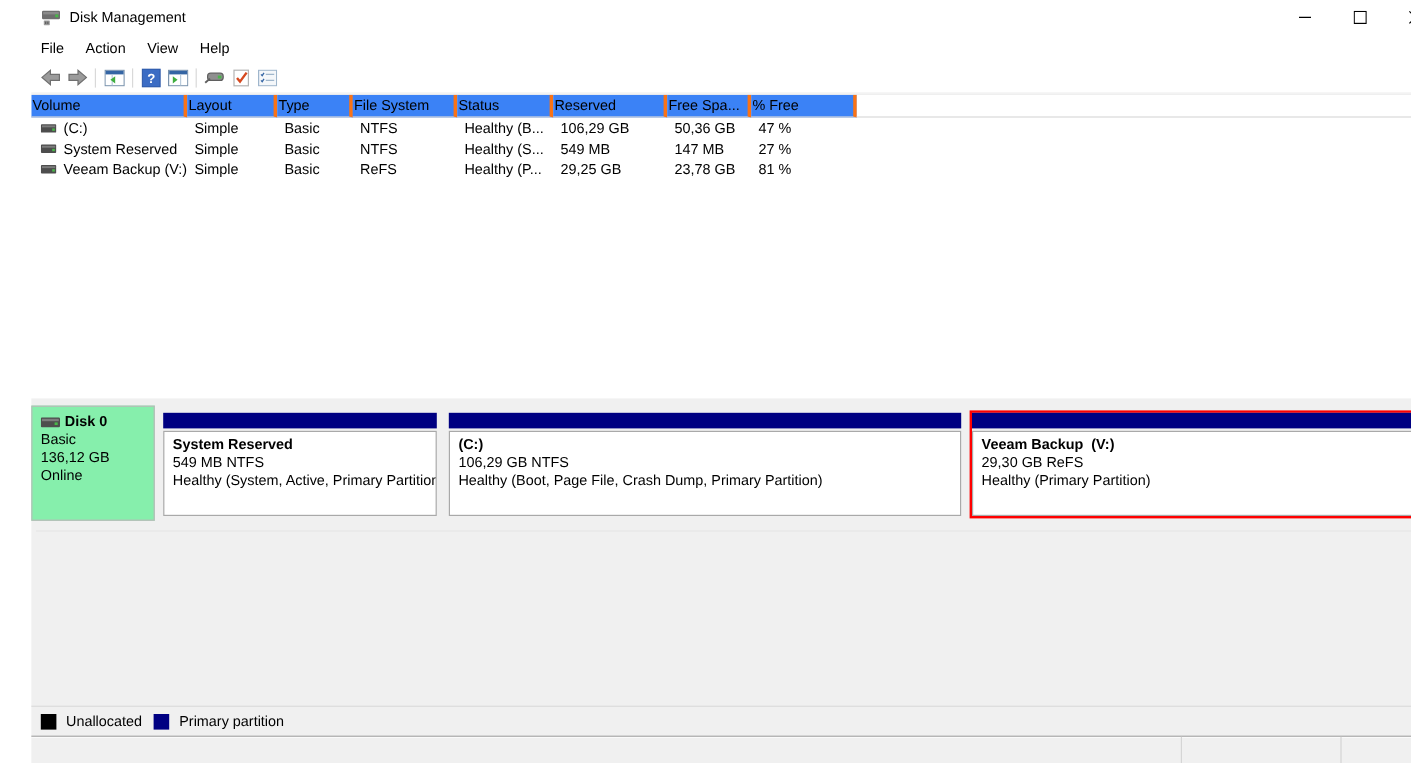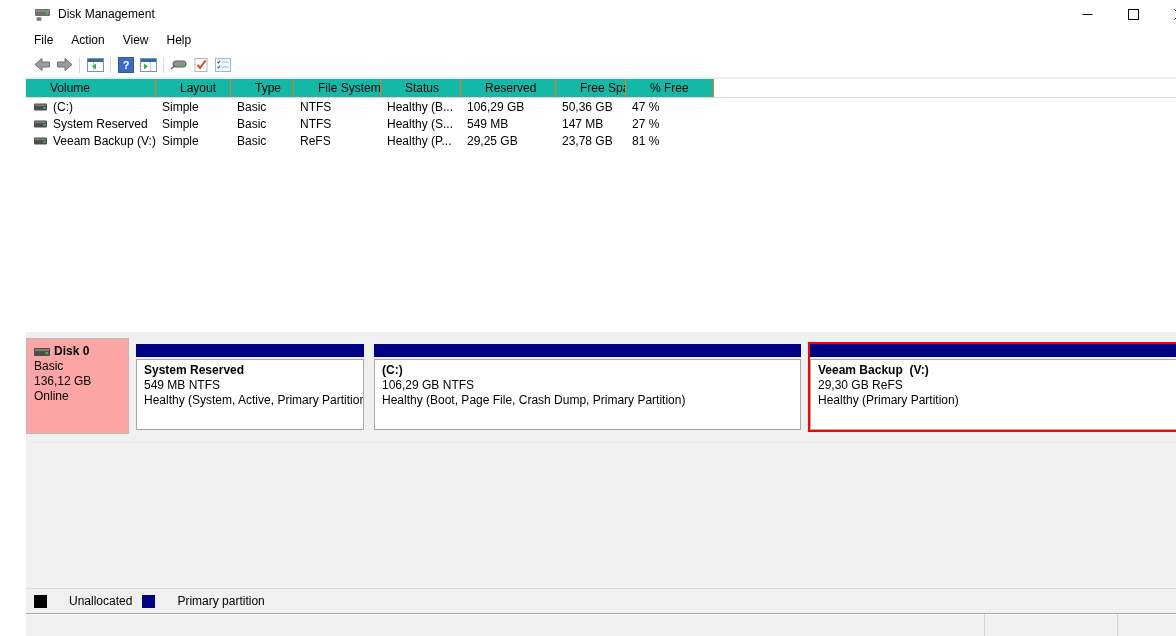--- a/index.html
+++ b/index.html
@@ -18,49 +18,49 @@
   .menubar { height:24px; display:flex; align-items:center; background:#fff; }
   .menu-item { padding:3px 9px; }
   .menu-item:first-child { margin-left:0; padding-left:8px; }
   
   .toolbar { height:26px; display:flex; align-items:center; padding-left:5px; background:#fff; border-bottom:1px solid #f0f0f0; }
   .tb-btn { width:22px; height:22px; display:flex; align-items:center; justify-content:center; }
   .tb-sep { width:1px; height:16px; background:#d9d9d9; margin:0 4px; }
   
   .volume-list { height:254px; background:#fff; border-top:1px solid #ececec; overflow:hidden; }
   .vheader { display:flex; height:19px; }
-  .vh-cell { background:#14b8a6; border-right:1px solid #f97316; border-bottom:1px solid #d9d9d9; padding:2px 0 0 24px; overflow:hidden; white-space:nowrap; }
+  .vh-cell { background:#3b82f6; border-right:3px solid #f97316; border-bottom:1px solid #d9d9d9; padding:2px 0 0 1px; overflow:hidden; white-space:nowrap; }
   .vh-fill { flex:1; border-bottom:1px solid #d9d9d9; background:#fff; }
   .vrow { display:flex; height:17px; align-items:center; }
   .v-cell { overflow:hidden; white-space:nowrap; padding-left:6px; }
   .c0 { width:130px; } .c1 { width:75px; } .c2 { width:63px; } .c3 { width:87px; }
   .c4 { width:80px; } .c5 { width:95px; } .c6 { width:70px; } .c7 { width:88px; }
   .vol-name { display:flex; align-items:center; gap:6px; padding-left:8px; }
   .drive-ico { flex:0 0 auto; }
   
   .graphical { height:256px; background:#f0f0f0; padding-top:6px; }
   .disk-row { display:flex; height:96px; margin-bottom:8px; }
   .disk-row.cd { height:95px; margin-bottom:0; }
-  .disk-info { width:103px; border:1px solid #b9b9b9; background:#fca5a5; padding:5px 0 0 7px; line-height:15px; overflow:hidden; }
+  .disk-info { width:103px; border:1px solid #b9b9b9; background:#86efac; padding:5px 0 0 7px; line-height:15px; overflow:hidden; }
   .disk-title { display:flex; align-items:center; gap:4px; font-weight:bold; white-space:nowrap; }
   .partitions { flex:1; display:flex; padding-left:4px; align-items:flex-start; }
   .partition { margin-top:4px; height:90px; border:2px solid transparent; display:flex; flex-direction:column; }
   .partition.selected { border-color:#ff0000; }
   .p-sysres { width:232px; margin-left:1px; }
   .p-c { width:431px; margin-left:6px; }
   .p-veeam { width:392px; margin-left:5px; }
   .part-header { height:13px; background:#000082; margin-bottom:2px; flex:0 0 auto; }
   .part-body { flex:1; background:#fff; border:1px solid #a9a9a9; padding:3px 7px; line-height:15px; overflow:hidden; }
   .part-title { font-weight:bold; white-space:pre; }
   .part-line { white-space:nowrap; }
   .cd-empty { flex:1; margin-left:4px; border-top:1px solid #e7e7e7; }
   .cd-media { margin-top:14px; }
   
   .legendbar { height:25px; background:#f0f0f0; border-top:1px solid #dadada; display:flex; align-items:center; padding-left:8px; }
-  .legend-item { display:flex; align-items:center; gap:22px; margin-right:10px; }
+  .legend-item { display:flex; align-items:center; gap:8px; margin-right:10px; }
   .swatch { width:13px; height:13px; flex:0 0 auto; }
   .sw-unalloc { background:#000000; }
   .sw-primary { background:#000082; }
   
   .statusbar { height:23px; background:#f0f0f0; border-top:1px solid #a9a9a9; box-shadow:inset 0 1px 0 #fafafa; display:flex; }
   .sb-pane { height:100%; }
   .sb-1 { flex:1; }
   .sb-2 { width:133px; border-left:1px solid #d5d5d5; }
   .sb-3 { width:85px; border-left:1px solid #d5d5d5; }
 </style>

